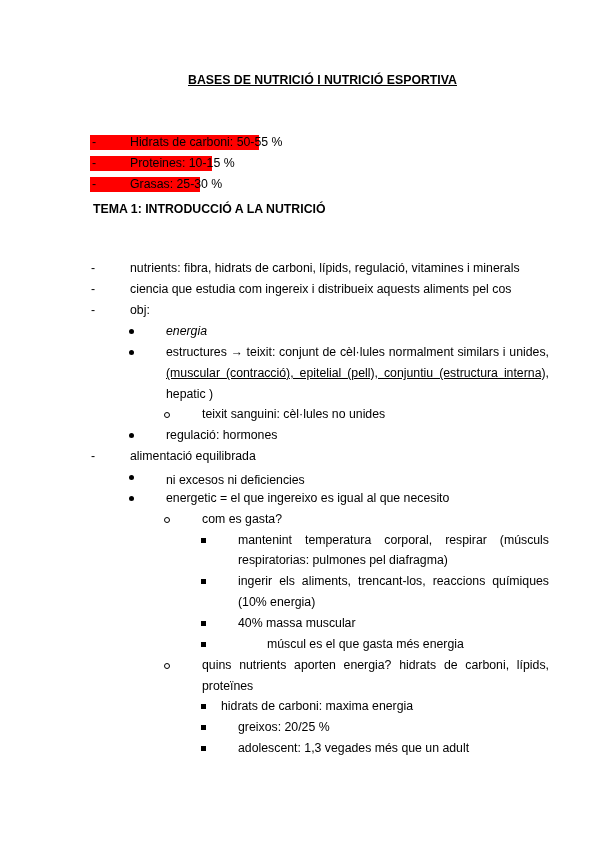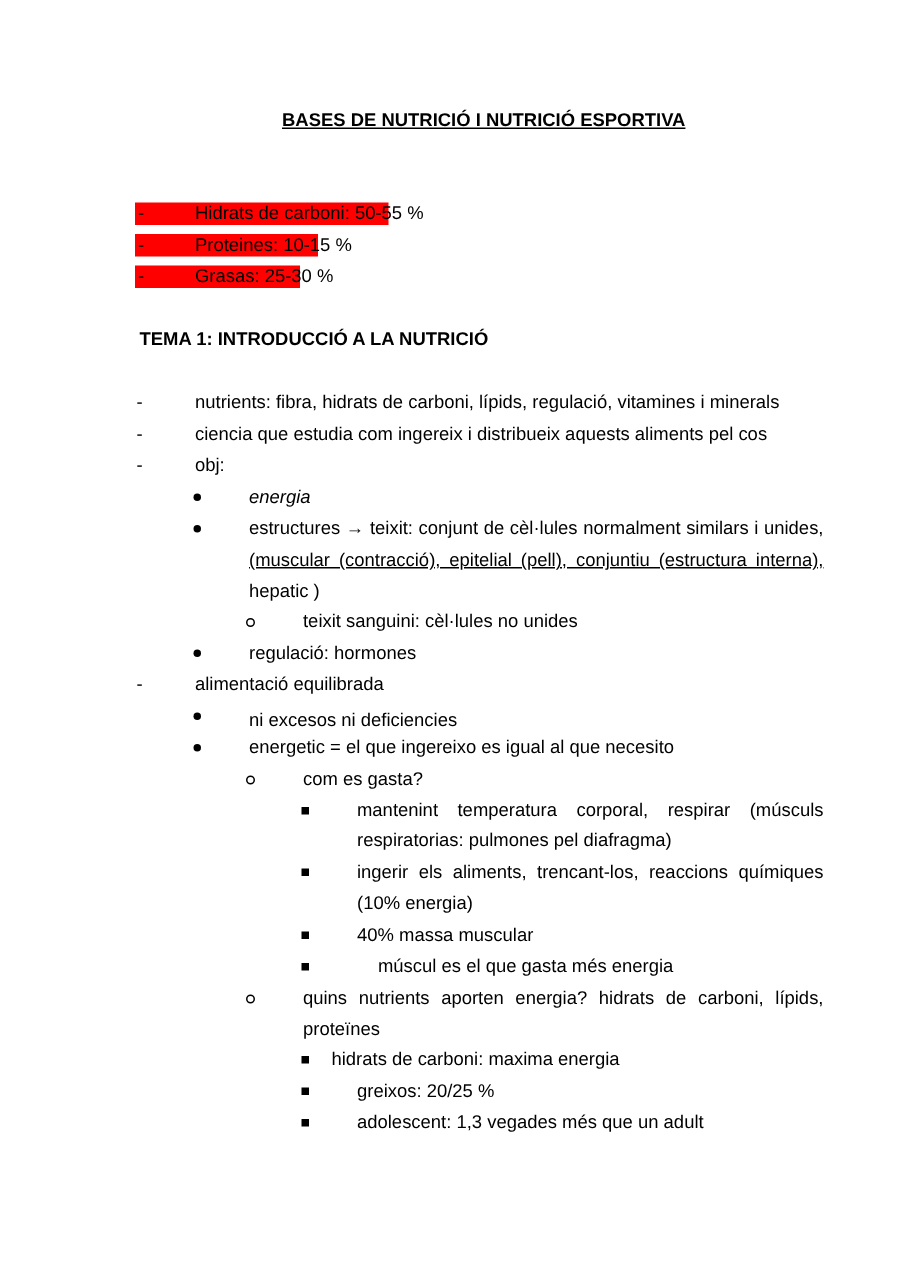--- a/index.html
+++ b/index.html
@@ -26,21 +26,21 @@
   <div class="ln" style="left:109px;top:134px;">Hidrats de carboni: 50-55 %</div>
 
   <div class="hlrow" style="left:90px;top:156px;width:122px;"></div>
   <div class="mk" style="left:92px;top:155px;">-</div>
   <div class="ln" style="left:109px;top:155px;">Proteines: 10-15 %</div>
 
   <div class="hlrow" style="left:90px;top:177px;width:110px;"></div>
   <div class="mk" style="left:92px;top:176px;">-</div>
   <div class="ln" style="left:109px;top:176px;">Grasas: 25-30 %</div>
 
-  <div class="ln h1" style="left:72px;top:218px;">TEMA 1: INTRODUCCIÓ A LA NUTRICIÓ</div>
+  <div class="ln h1" style="left:72px;top:201px;">TEMA 1: INTRODUCCIÓ A LA NUTRICIÓ</div>
 
   <div class="mk" style="left:91px;top:260px;">-</div>
   <div class="ln" style="left:109px;top:260px;">nutrients: fibra, hidrats de carboni, lípids, regulació, vitamines i minerals</div>
 
   <div class="mk" style="left:91px;top:281px;">-</div>
   <div class="ln" style="left:109px;top:281px;">ciencia que estudia com ingereix i distribueix aquests aliments pel cos</div>
 
   <div class="mk" style="left:91px;top:302px;">-</div>
   <div class="ln" style="left:109px;top:302px;">obj:</div>
 
@@ -75,21 +75,21 @@
   <div class="ln" style="left:217px;top:552px;">respiratorias: pulmones pel diafragma)</div>
 
   <div class="mk" style="left:201px;top:573px;"><span class="sq"></span></div>
   <div class="ln just" style="left:217px;top:573px;width:311px;">ingerir els aliments, trencant-los, reaccions químiques</div>
   <div class="ln" style="left:217px;top:594px;">(10% energia)</div>
 
   <div class="mk" style="left:201px;top:615px;"><span class="sq"></span></div>
   <div class="ln" style="left:217px;top:615px;">40% massa muscular</div>
 
   <div class="mk" style="left:201px;top:636px;"><span class="sq"></span></div>
-  <div class="ln" style="left:217px;top:636px;padding-left:14px;">múscul es el que gasta més energia</div>
+  <div class="ln" style="left:232px;top:636px;padding-left:14px;">múscul es el que gasta més energia</div>
 
   <div class="mk" style="left:164px;top:657px;"><span class="circ"></span></div>
   <div class="ln just" style="left:181px;top:657px;width:347px;">quins nutrients aporten energia? hidrats de carboni, lípids,</div>
   <div class="ln" style="left:181px;top:678px;">proteïnes</div>
 
   <div class="mk" style="left:201px;top:698px;"><span class="sq"></span></div>
   <div class="ln" style="left:200px;top:698px;">hidrats de carboni: maxima energia</div>
 
   <div class="mk" style="left:201px;top:719px;"><span class="sq"></span></div>
   <div class="ln" style="left:217px;top:719px;">greixos: 20/25 %</div>

